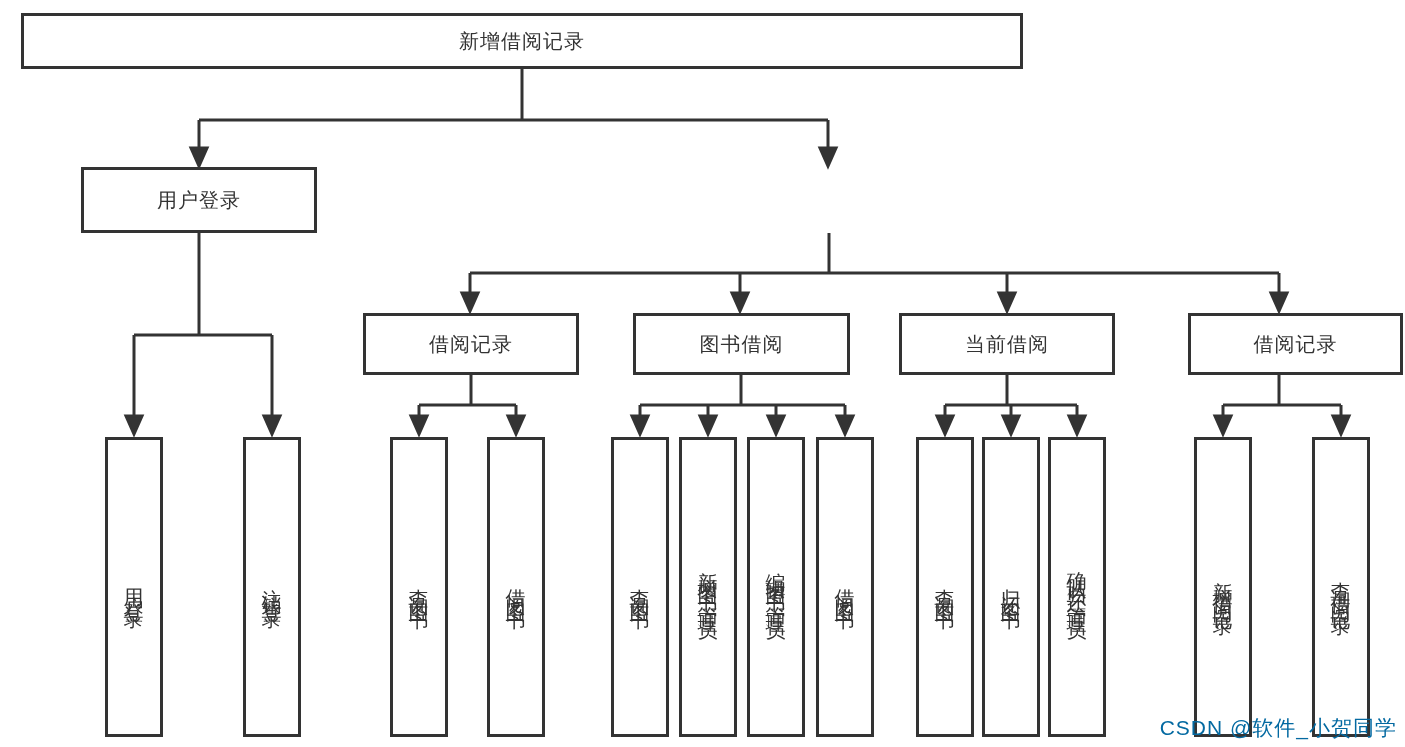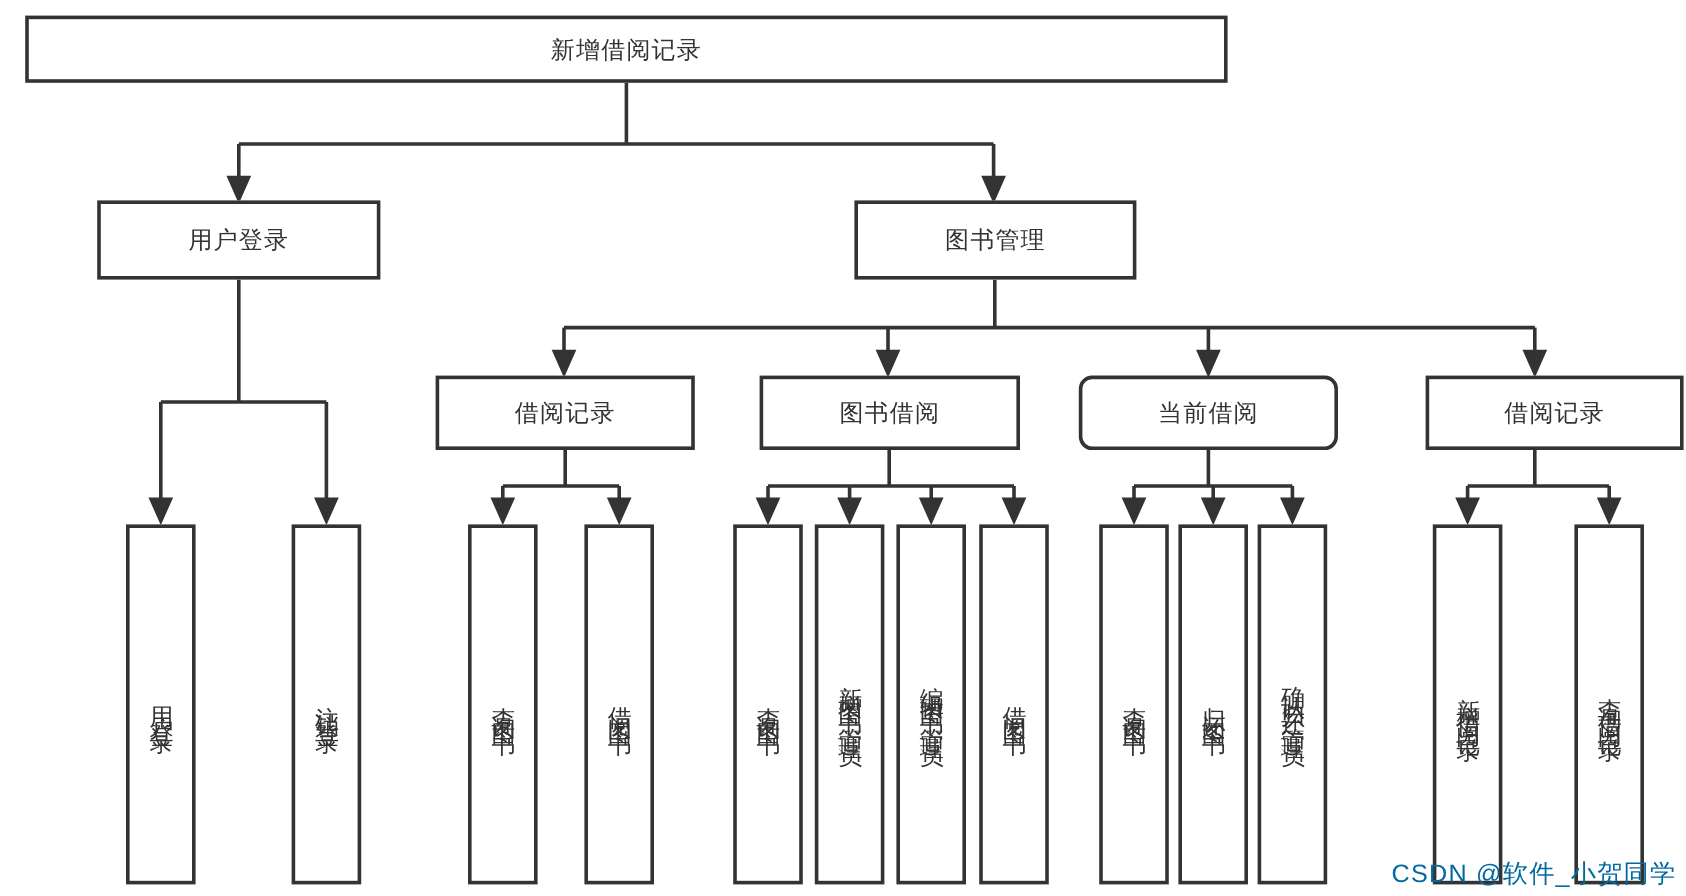--- a/index.html
+++ b/index.html
@@ -122,25 +122,24 @@
         <polygon points="1215,416 1231,416 1223,434"></polygon>
         <line x1="1341" y1="405" x2="1341" y2="418"></line>
         <polygon points="1333,416 1349,416 1341,434"></polygon>
       </g>
     </g>
   </svg>
 
   <div class="node h" style="left:21px; top:13px; width:1002px; height:56px;">新增借阅记录</div>
 
   <div class="node h" style="left:81px; top:167px; width:236px; height:66px;">用户登录</div>
-  <div class="node h" style="left:712px; top:167px; width:235px; height:66px;">图书管理</div>
 
   <div class="node h" style="left:363px; top:313px; width:216px; height:62px;">借阅记录</div>
   <div class="node h" style="left:633px; top:313px; width:217px; height:62px;font-family:Liberation Mono, monospace;">图书借阅</div>
-  <div class="node h" style="left:899px; top:313px; width:216px; height:62px;border-radius:11px;">当前借阅</div>
+  <div class="node h" style="left:899px; top:313px; width:216px; height:62px;">当前借阅</div>
   <div class="node h" style="left:1188px; top:313px; width:215px; height:62px;">借阅记录</div>
 
   <div class="node v" style="left:105px; top:437px; width:58px; height:300px;">用户登录</div>
   <div class="node v" style="left:243px; top:437px; width:58px; height:300px;">注销登录</div>
 
   <div class="node v" style="left:390px; top:437px; width:58px; height:300px;">查询图书</div>
   <div class="node v" style="left:487px; top:437px; width:58px; height:300px;">借阅图书</div>
 
   <div class="node v" style="left:611px; top:437px; width:58px; height:300px;">查询图书</div>
   <div class="node v" style="left:679px; top:437px; width:58px; height:300px;">新增图书（管理员）</div>

